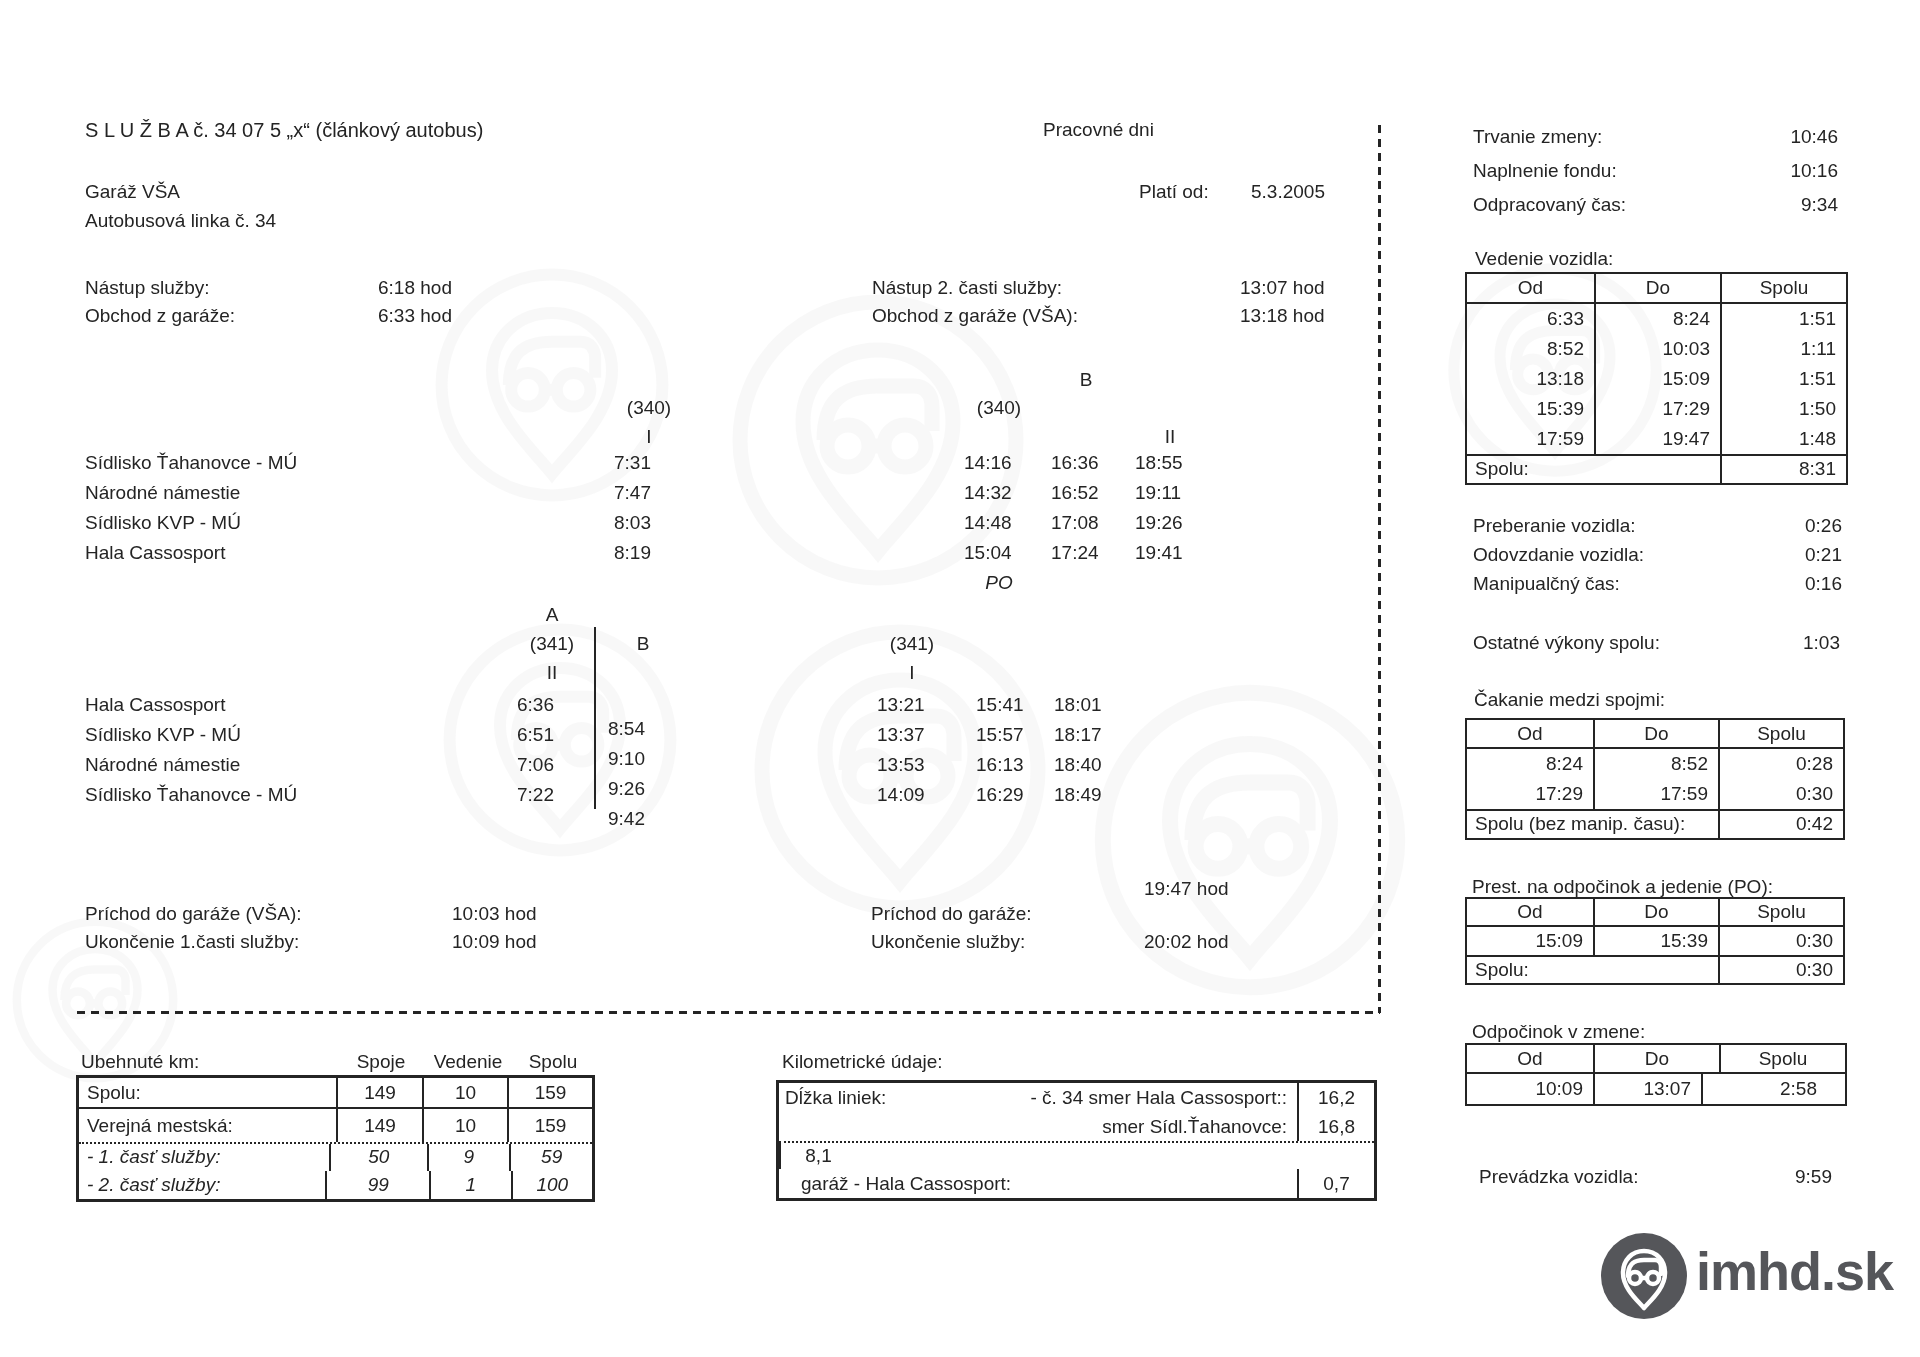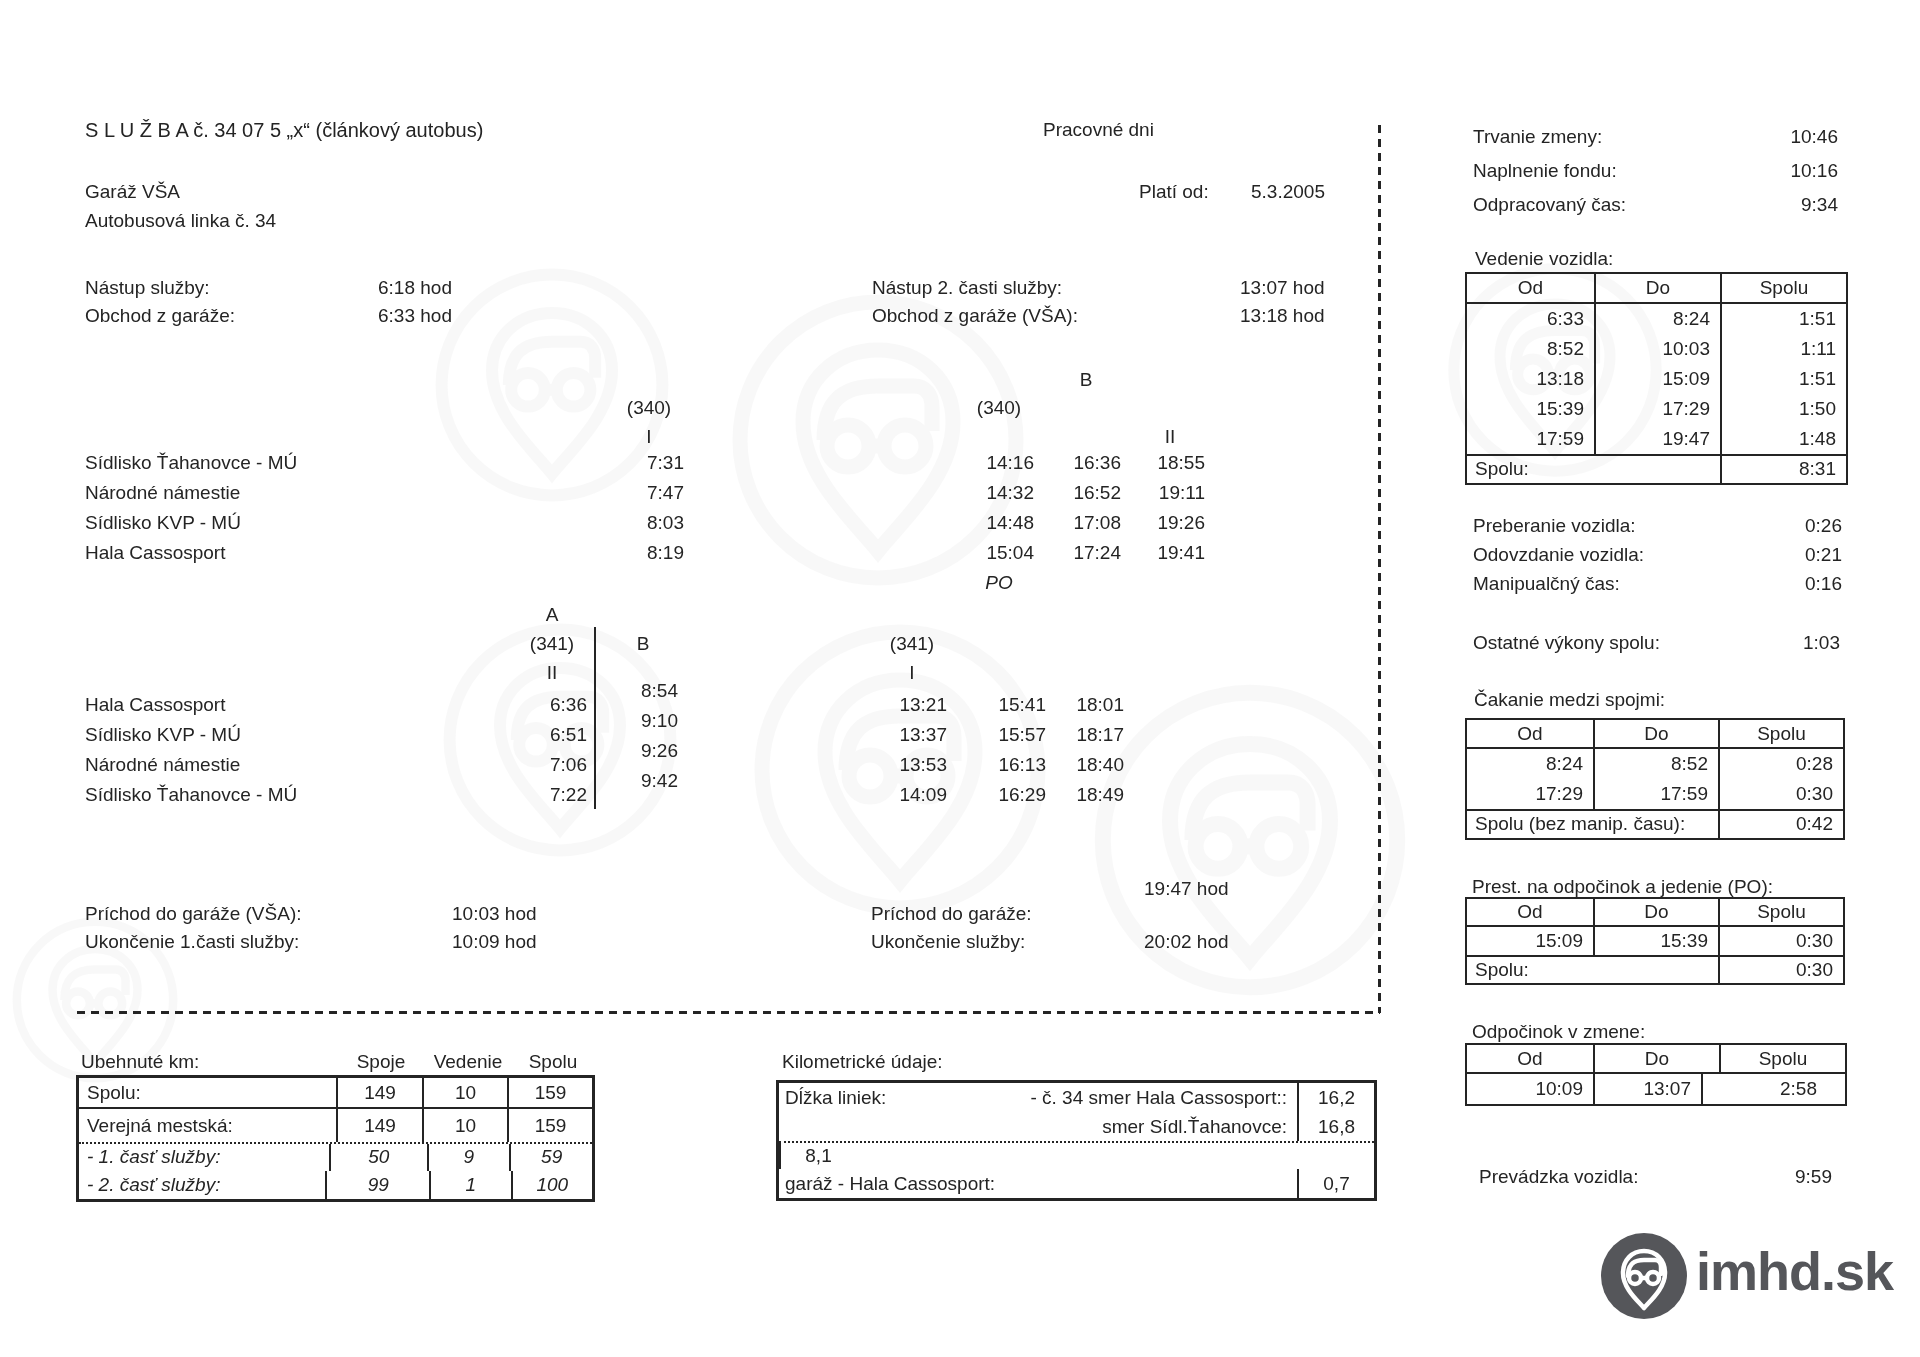--- a/index.html
+++ b/index.html
@@ -3,21 +3,21 @@
 <meta charset="utf-8">
 <style>
   html,body{margin:0;padding:0;background:#e8e8e8}
   .page{position:relative;width:1920px;height:1357px;background:#fff;
         font-family:"Liberation Sans","DejaVu Sans",sans-serif;color:#242424;
         font-size:19px;overflow:hidden;margin:0 auto}
   .t{position:absolute;white-space:nowrap;line-height:22px}
   .b{font-weight:normal}
   .i{font-style:italic}
   .cx{transform:translateX(-50%)}
-  .stack{position:absolute;text-align:right;line-height:30px;white-space:nowrap;width:70px}
+  .stack{position:absolute;text-align:left;line-height:30px;white-space:nowrap;width:70px}
   .stack.left{text-align:left;width:auto}
   .hdr{position:absolute;width:70px;text-align:center;line-height:22px;white-space:nowrap}
   .vline{position:absolute;width:2px;background:#242424}
   .dashv{position:absolute;width:3px;
          background:repeating-linear-gradient(to bottom,#242424 0 8px,transparent 8px 14px)}
   .dashh{position:absolute;height:3px;
          background:repeating-linear-gradient(to right,#242424 0 8px,transparent 8px 14px)}
   .box{position:absolute;border:2px solid #242424;box-sizing:border-box;
        display:flex;flex-direction:column;background:transparent}
   .box3{border-width:3px}
@@ -140,21 +140,21 @@
     <div>Sídlisko KVP - MÚ</div>
     <div>Národné námestie</div>
     <div>Sídlisko Ťahanovce - MÚ</div>
   </div>
   <div class="stack" style="left:517px;top:690px">
     <div>6:36</div>
     <div>6:51</div>
     <div>7:06</div>
     <div>7:22</div>
   </div>
-  <div class="stack" style="left:608px;top:676px">
+  <div class="stack" style="left:608px;top:714px">
     <div>8:54</div>
     <div>9:10</div>
     <div>9:26</div>
     <div>9:42</div>
   </div>
   <div class="stack" style="left:877px;top:690px">
     <div>13:21</div>
     <div>13:37</div>
     <div>13:53</div>
     <div>14:09</div>
@@ -226,21 +226,21 @@
       <div class="cell hc bl" style="width:77px">16,2</div>
     </div>
     <div class="row" style="height:29px;line-height:29px">
       <div class="cell" style="width:518px;text-align:right;padding-right:10px">smer Sídl.Ťahanovce:</div>
       <div class="cell hc bl" style="width:77px">16,8</div>
     </div>
     <div class="row dot" style="height:29px;line-height:26px">
       <div class="cell hc bl" style="width:77px">8,1</div>
     </div>
     <div class="row" style="height:30px;line-height:29px">
-      <div class="cell" style="width:518px;padding-left:6px">garáž - Hala Cassosport:</div>
+      <div class="cell" style="width:518px;padding-left:22px">garáž - Hala Cassosport:</div>
       <div class="cell hc bl" style="width:77px">0,7</div>
     </div>
   </div>
 
   <div class="t b" style="left:1473px;top:126px">Trvanie zmeny:</div>
   <div class="t b" style="right:82px;top:126px">10:46</div>
   <div class="t b" style="left:1473px;top:160px">Naplnenie fondu:</div>
   <div class="t b" style="right:82px;top:160px">10:16</div>
   <div class="t b" style="left:1473px;top:194px">Odpracovaný čas:</div>
   <div class="t b" style="right:82px;top:194px">9:34</div>

